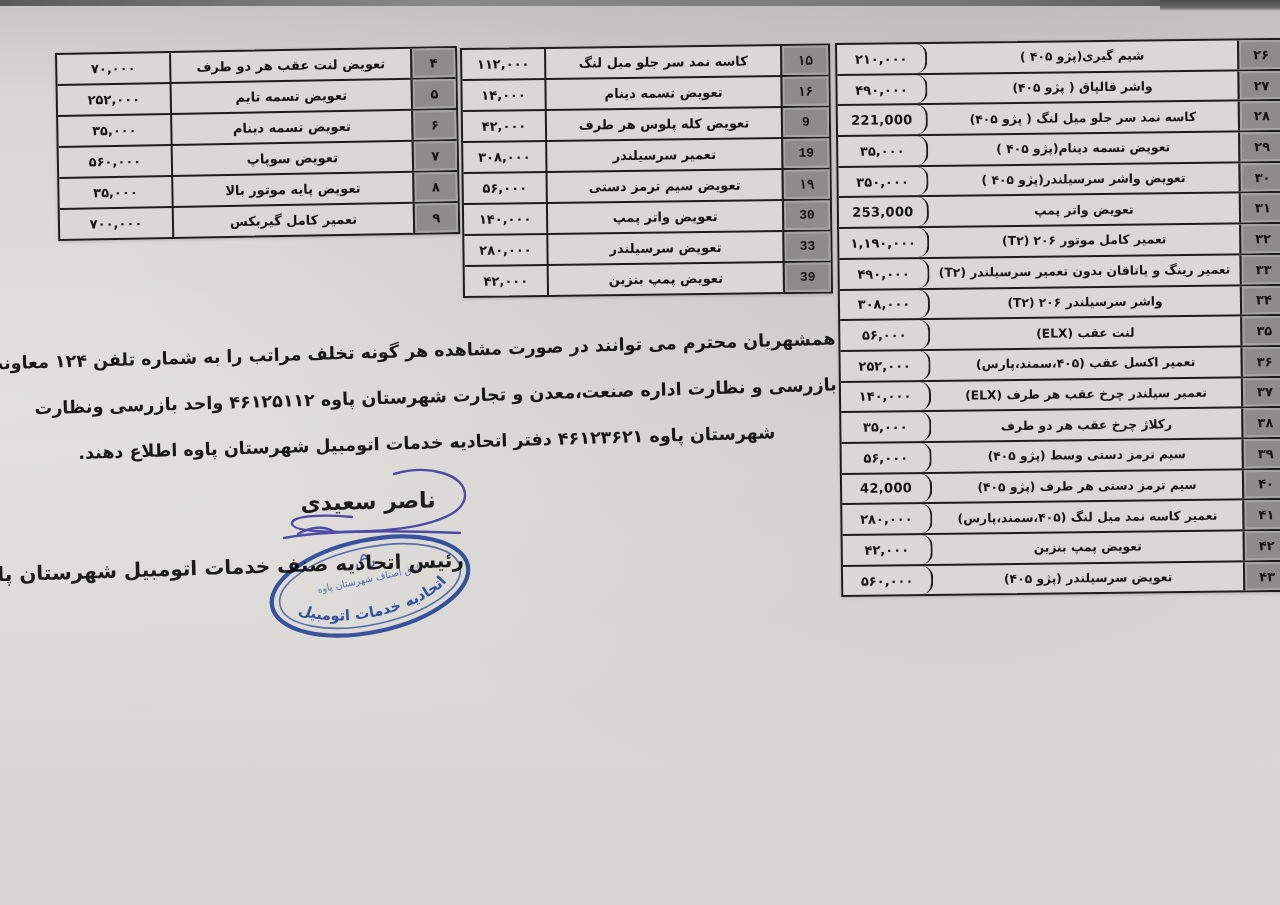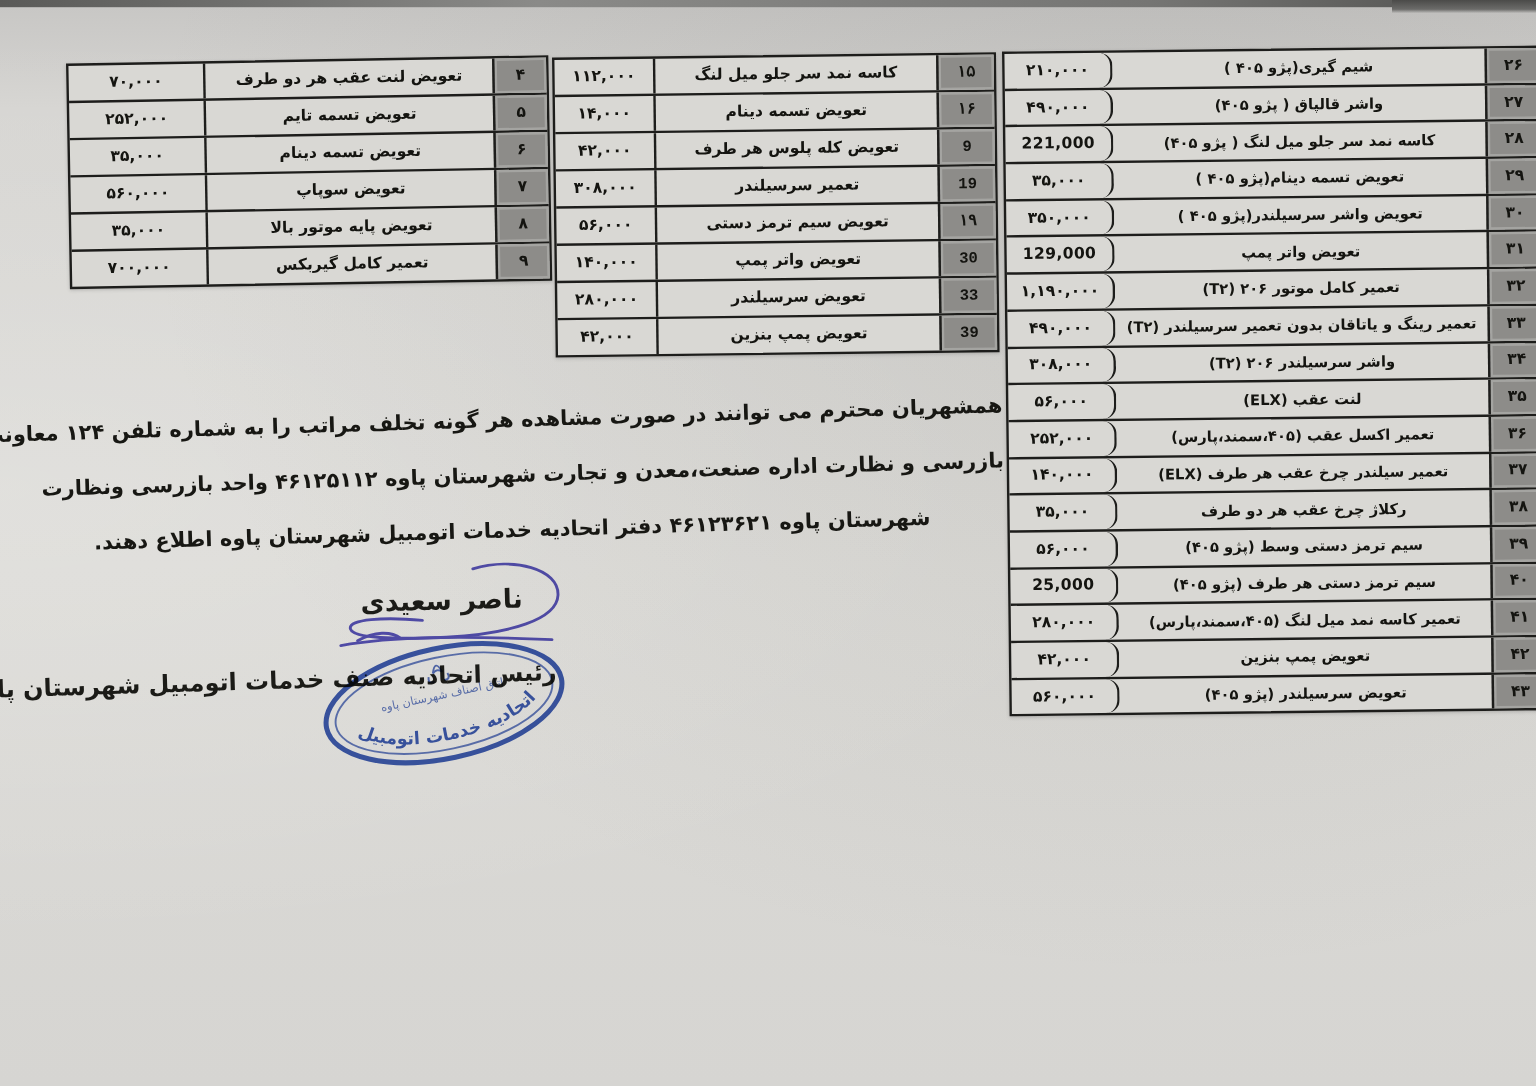--- a/index.html
+++ b/index.html
@@ -161,21 +161,21 @@
         <div class="cell price">۳۵,۰۰۰</div>
         <div class="cell desc">تعویض تسمه دینام(پژو ۴۰۵ )</div>
         <div class="cell num">۲۹</div>
       </div>
       <div class="trow">
         <div class="cell price">۳۵۰,۰۰۰</div>
         <div class="cell desc">تعویض واشر سرسیلندر(پژو ۴۰۵ )</div>
         <div class="cell num">۳۰</div>
       </div>
       <div class="trow">
-        <div class="cell price">129,000</div>
+        <div class="cell price">253,000</div>
         <div class="cell desc">تعویض واتر پمپ</div>
         <div class="cell num">۳۱</div>
       </div>
       <div class="trow">
         <div class="cell price">۱,۱۹۰,۰۰۰</div>
         <div class="cell desc">تعمیر کامل موتور ۲۰۶ (T۲)</div>
         <div class="cell num">۳۲</div>
       </div>
       <div class="trow">
         <div class="cell price">۴۹۰,۰۰۰</div>
@@ -206,21 +206,21 @@
         <div class="cell price">۳۵,۰۰۰</div>
         <div class="cell desc">رکلاژ چرخ عقب هر دو طرف</div>
         <div class="cell num">۳۸</div>
       </div>
       <div class="trow">
         <div class="cell price">۵۶,۰۰۰</div>
         <div class="cell desc">سیم ترمز دستی وسط (پژو ۴۰۵)</div>
         <div class="cell num">۳۹</div>
       </div>
       <div class="trow">
-        <div class="cell price">25,000</div>
+        <div class="cell price">42,000</div>
         <div class="cell desc">سیم ترمز دستی هر طرف (پژو ۴۰۵)</div>
         <div class="cell num">۴۰</div>
       </div>
       <div class="trow">
         <div class="cell price">۲۸۰,۰۰۰</div>
         <div class="cell desc">تعمیر کاسه نمد میل لنگ (۴۰۵،سمند،پارس)</div>
         <div class="cell num">۴۱</div>
       </div>
       <div class="trow">
         <div class="cell price">۴۲,۰۰۰</div>

